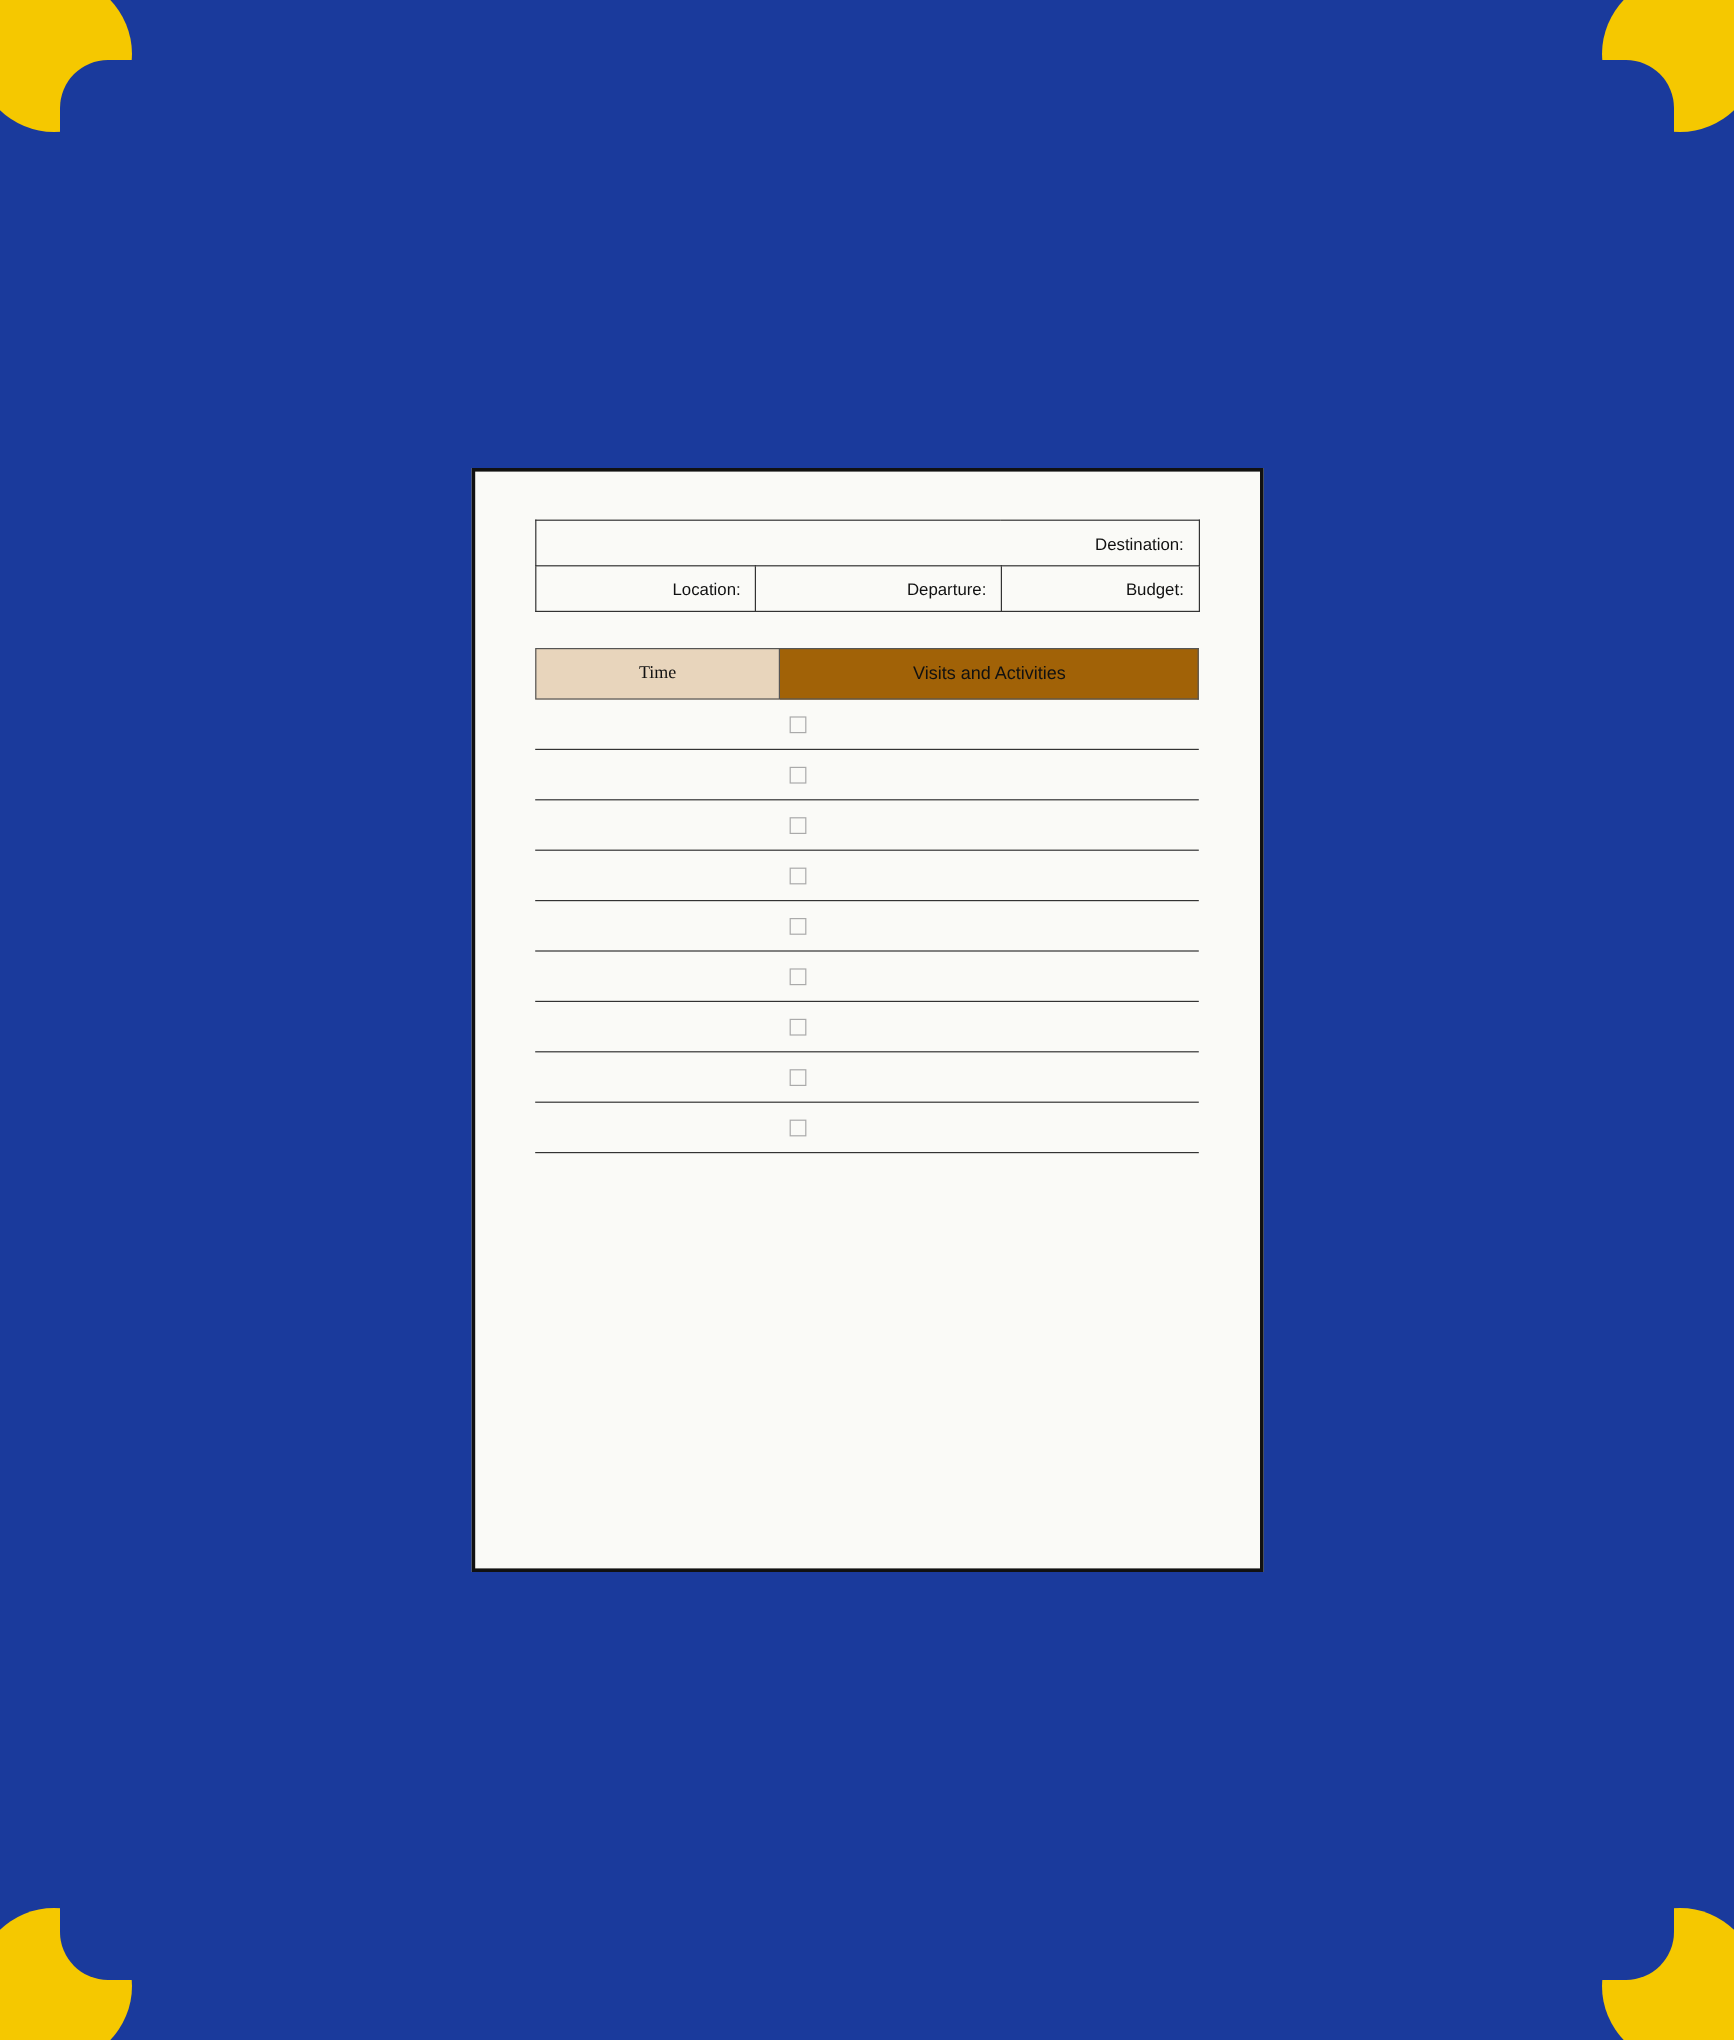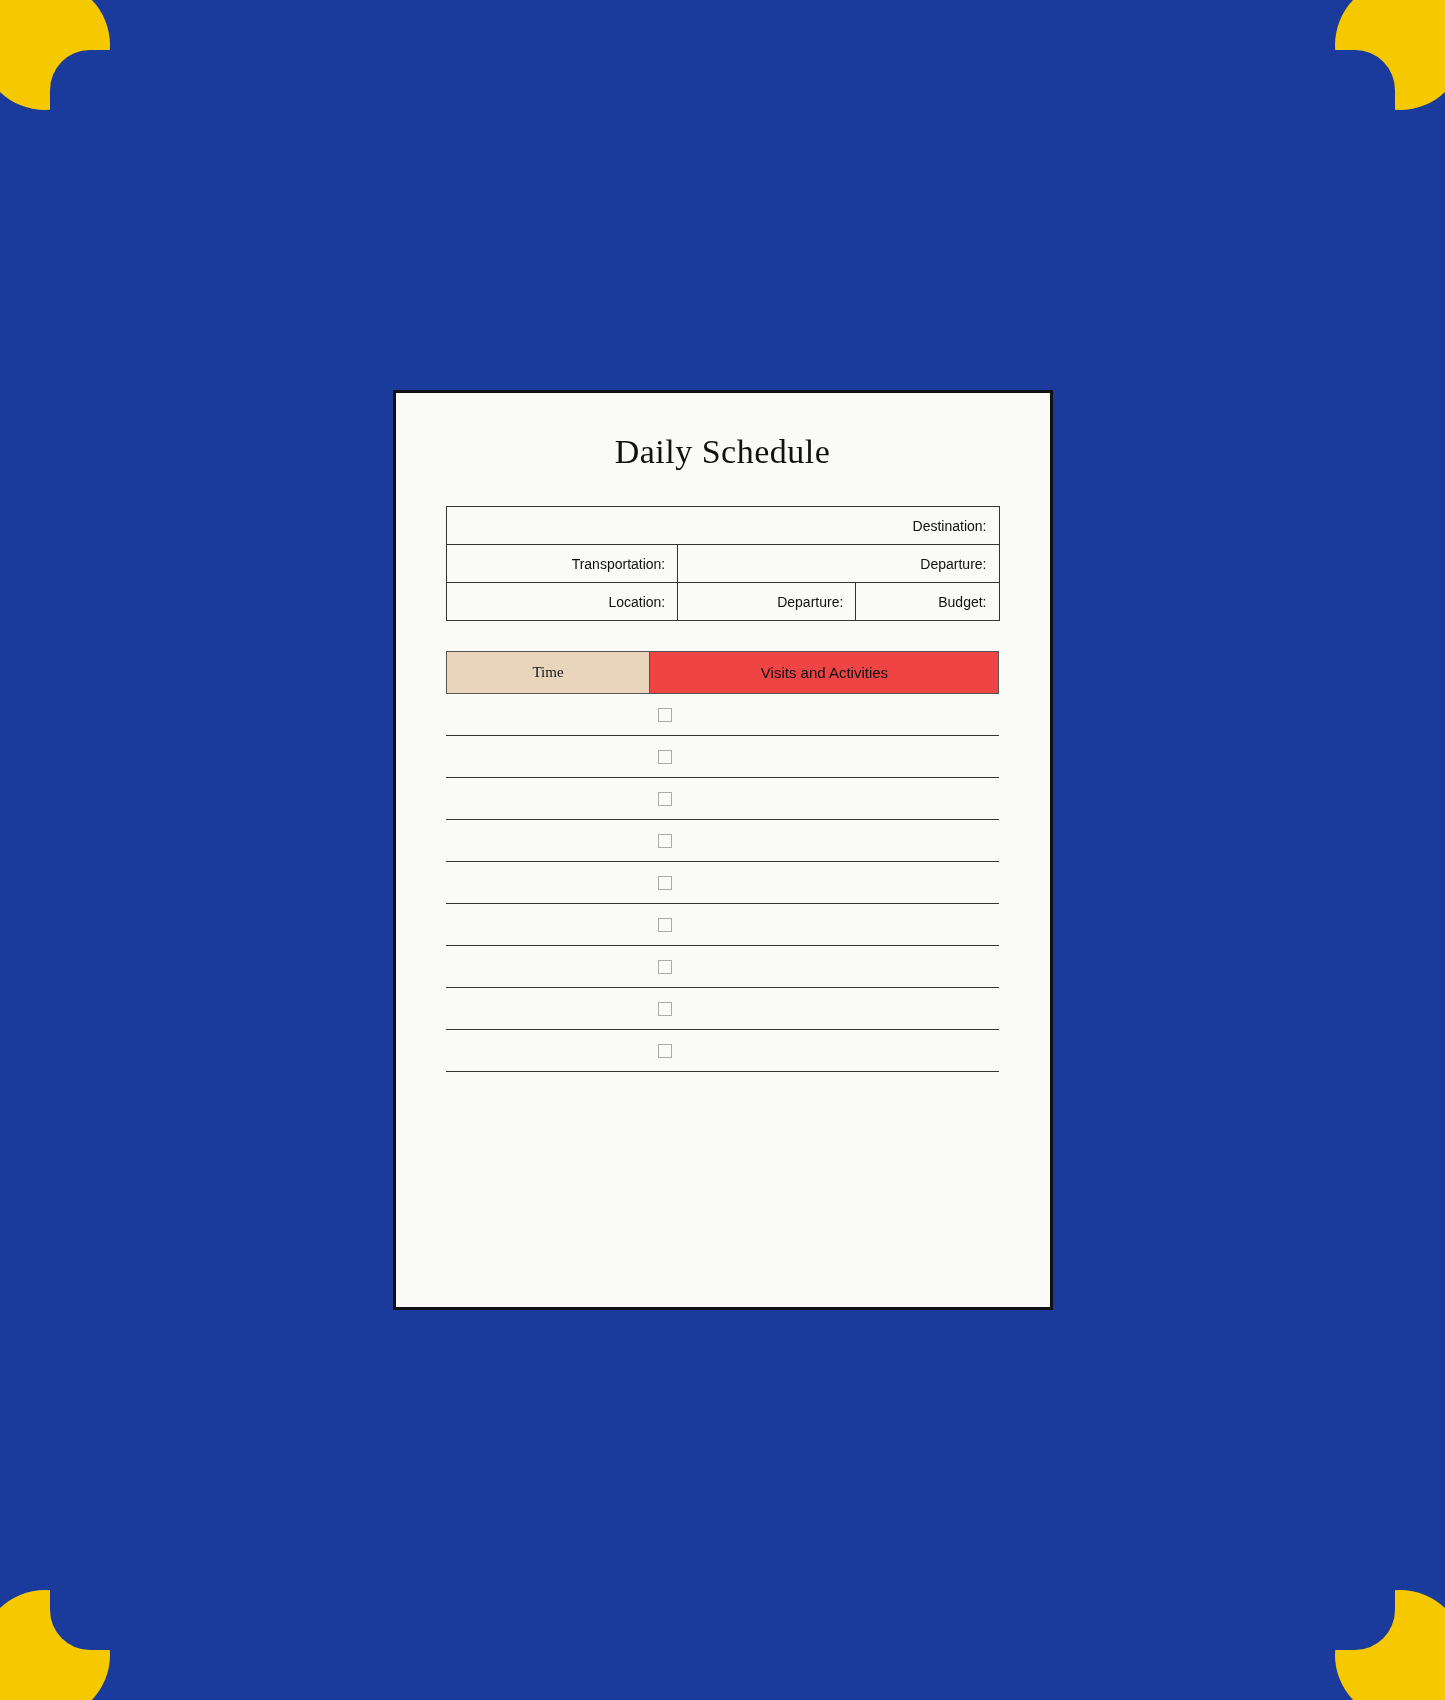--- a/index.html
+++ b/index.html
@@ -138,21 +138,21 @@
       border: 1.5px solid #555;
       text-align: center;
       padding: 12px 10px;
       font-size: 15px;
       color: #111;
       font-family: Liberation Serif, serif;
     }
 
     .header-activities {
       width: 63%;
-      background-color: #ef4444;
+      background-color: #a16207;
       border: 1.5px solid #555;
       border-left: none;
       text-align: center;
       padding: 12px 10px;
       font-size: 15px;
       color: #111;
       font-family: Arial, sans-serif;
     }
 
     .schedule-rows {
@@ -197,30 +197,25 @@
 </head>
 <body>
 
 <div class="corner corner-tl"></div>
 <div class="corner corner-tr"></div>
 <div class="corner corner-bl"></div>
 <div class="corner corner-br"></div>
 
 <div class="page">
 
-  <h1 class="page-title">Daily Schedule</h1>
 
   <table class="info-table">
     <tbody>
       <tr>
         <td colspan="3">Destination:</td>
-      </tr>
-      <tr>
-        <td>Transportation:</td>
-        <td colspan="2">Departure:</td>
       </tr>
       <tr>
         <td>Location:</td>
         <td>Departure:</td>
         <td>Budget:</td>
       </tr>
     </tbody>
   </table>
 
   <div class="schedule-section">

